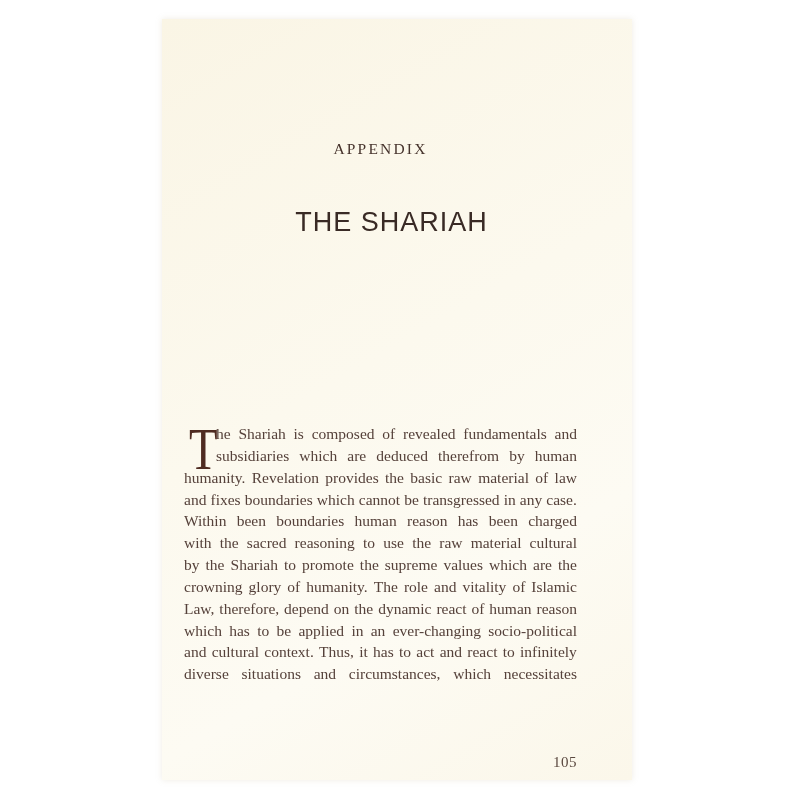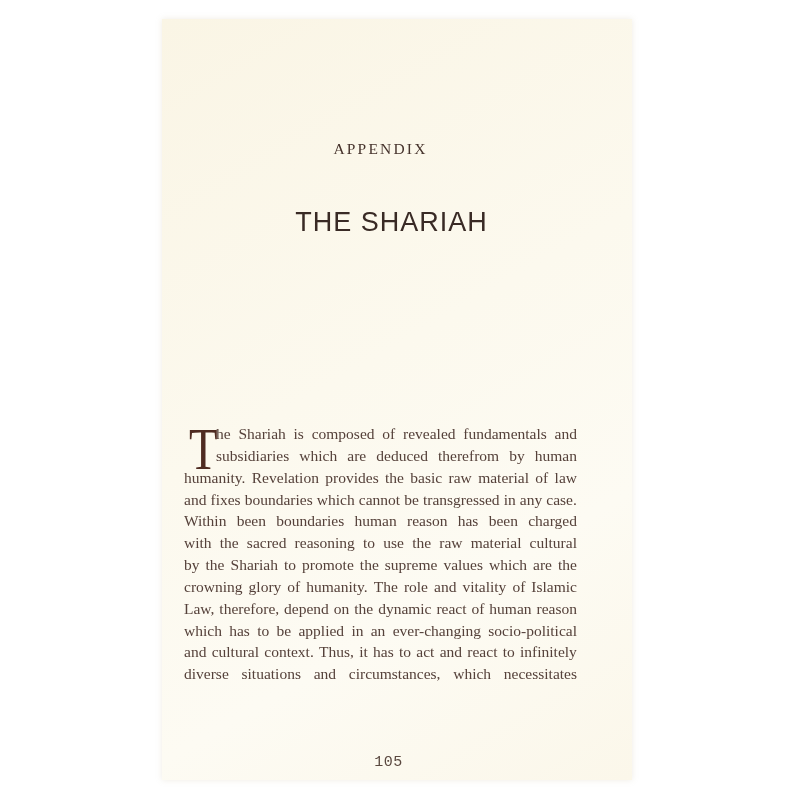--- a/index.html
+++ b/index.html
@@ -89,27 +89,26 @@
     justify-content: space-between;
     align-items: baseline;
     height: 21.85px;
     white-space: nowrap;
   }
   .line.indent { padding-left: 32px; }
   .line.last { display: block; text-align: left; }
   .folio {
     position: absolute;
     top: 735px;
-    left: 8px;
-    width: 100%;
-    text-align: center;
+    left: 0;
+    width: 100%;
+    text-align: right;
     font-size: 15px;
     letter-spacing: 0.5px;
     color: var(--page-number);
-    font-family: Liberation Mono, monospace;
   }
 </style>
 </head>
 <body>
 
 <div class="canvas">
   <div class="book-page">
     <div class="content-col">
 
       <div class="chapter-heading">APPENDIX</div>

